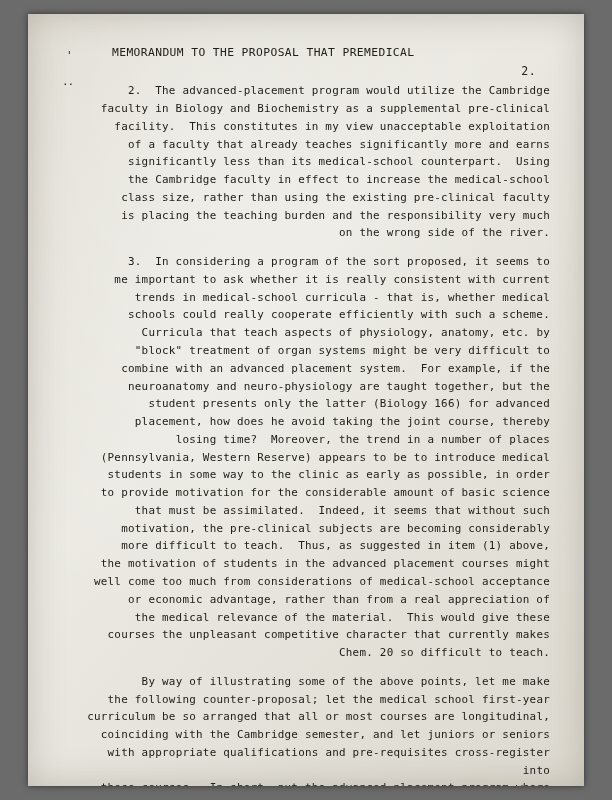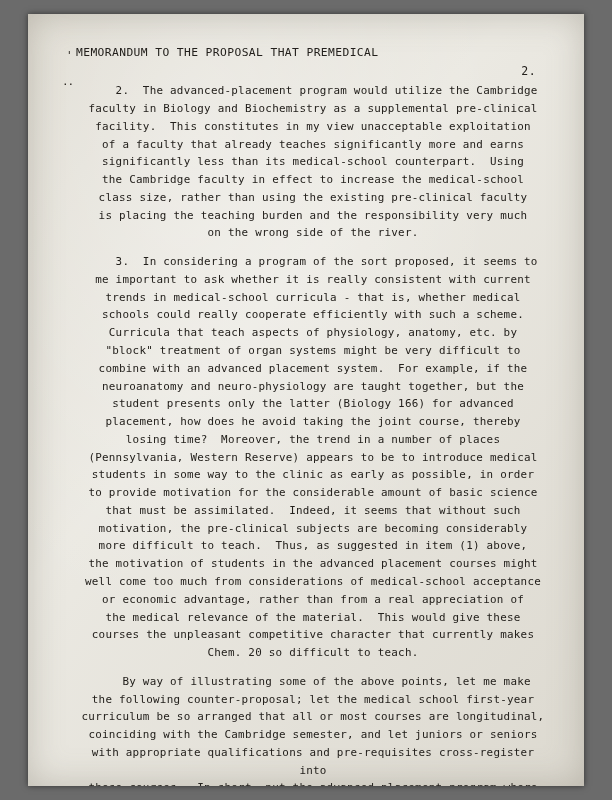--- a/index.html
+++ b/index.html
@@ -63,38 +63,39 @@
   .mark-a { left: 38px; top: 36px; }
   .mark-b { left: 34px; top: 62px; letter-spacing: -1px; }
   .header-block {
     font-size: 11.3px;
     letter-spacing: 0.4px;
     line-height: 1.62;
     position: relative;
   }
   .header-line {
     white-space: pre;
+    margin-left: 36px;
   }
   .page-num {
     position: absolute;
     right: 14px;
     top: 18px;
     font-size: 11.5px;
     letter-spacing: 0.4px;
   }
   .body-block {
     margin-top: 20px;
     font-size: 10.9px;
     letter-spacing: 0.25px;
     line-height: 1.63;
   }
   .para {
     margin: 0 0 11px 0;
     white-space: pre-wrap;
-    text-align: center;
+    text-align: right;
   }
   .para.last { margin-bottom: 0; }
 </style>
 </head>
 <body>
 
 <div class="page-frame">
   <div class="paper">
 
     <span class="marks mark-a">'</span>

